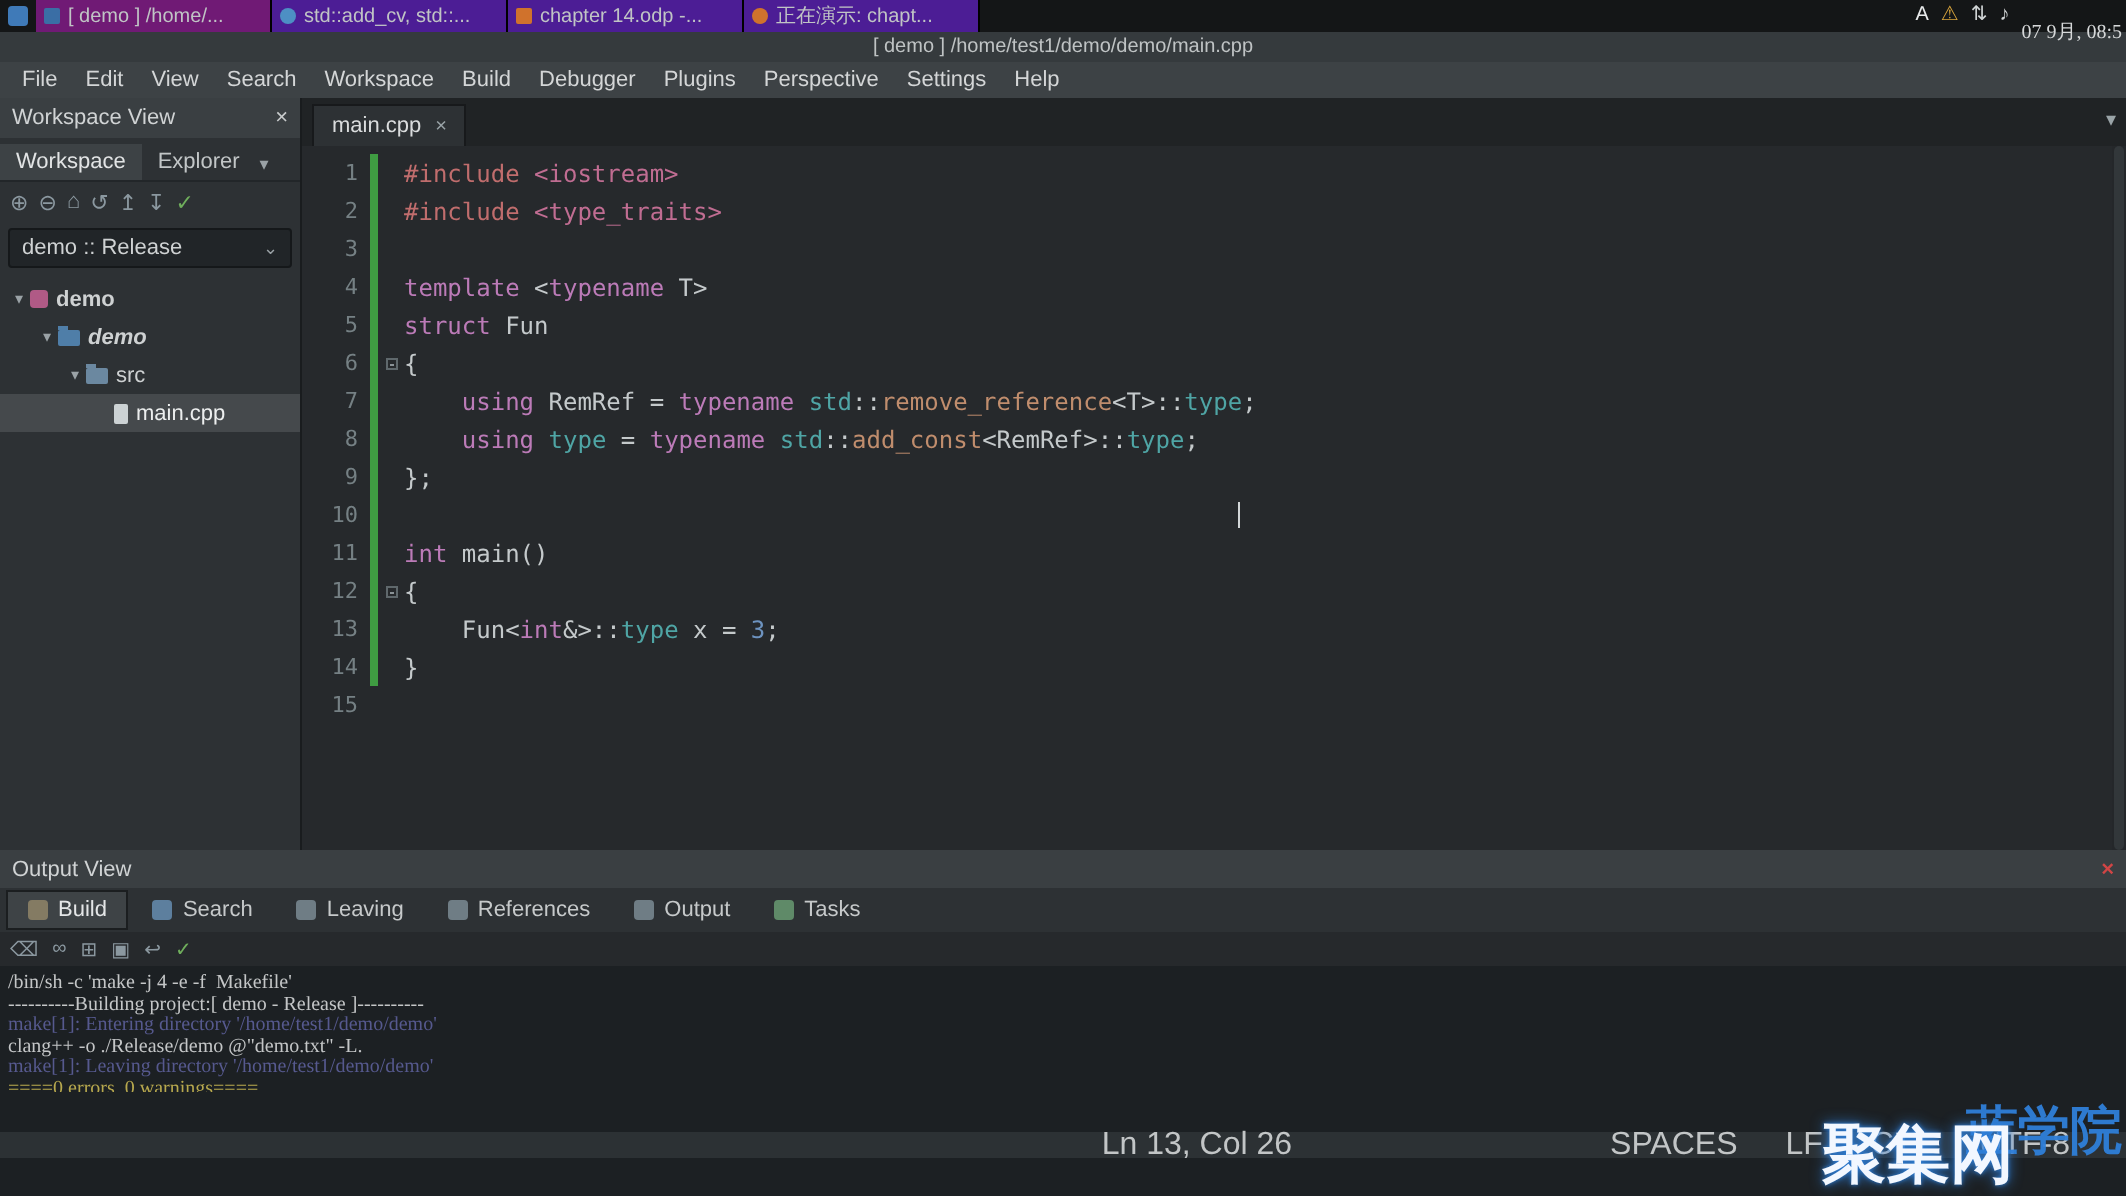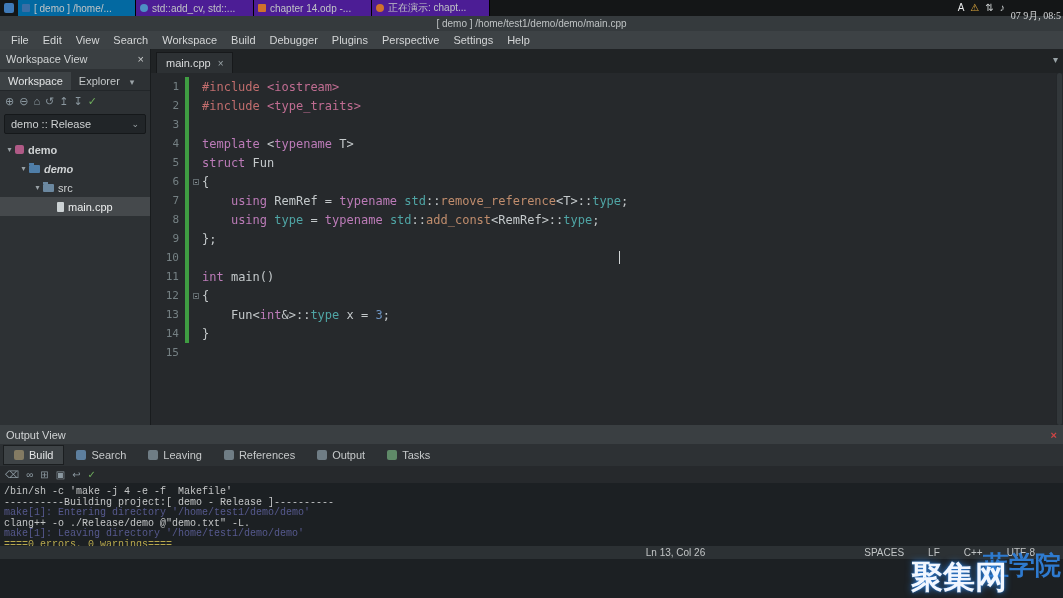--- a/index.html
+++ b/index.html
@@ -5,21 +5,21 @@
   *{margin:0;padding:0;box-sizing:border-box;}
   html,body{width:1063px;height:598px;overflow:hidden;}
   body{font-family:"Liberation Sans",sans-serif;background:#1c2023;color:#c8c8c8;position:relative;}
 
   
   .taskbar{height:16px;background:#141617;display:flex;align-items:stretch;font-size:10px;color:#c0c4c5;}
   .tb-launcher{width:18px;display:flex;align-items:center;justify-content:center;}
   .launch-sq{width:10px;height:10px;background:#3f7ab8;border-radius:2px;display:inline-block;}
   .tb-windows{display:flex;}
   .tb-win{width:118px;display:flex;align-items:center;gap:4px;padding:0 4px;border-right:1px solid #000;background:#4c1d95;overflow:hidden;white-space:nowrap;cursor:default;}
-  .tb-win.active{background:#0369a1;}
+  .tb-win.active{background:#701a75;}
   .tb-ic{width:8px;height:8px;border-radius:1px;flex:0 0 auto;}
   .ic-codelite{background:#3a6ea5;}
   .ic-browser{background:#4d8fc4;border-radius:50%;}
   .ic-impress{background:#d0722c;}
   .ic-presentation{background:#d0722c;border-radius:50%;}
   .tb-label{overflow:hidden;text-overflow:clip;}
   .tb-tray{margin-left:auto;display:flex;align-items:center;gap:6px;padding:0 4px;}
   .tray-ic{font-size:10px;line-height:1;}
   .tb-clock{display:flex;align-items:center;padding:16px 2px;white-space:nowrap;color:#d6d8d9;font-family:Liberation Serif, serif;}
 
@@ -86,28 +86,28 @@
 
   
   .output{height:121px;display:flex;flex-direction:column;background:#1f2326;}
   .ov-header{height:19px;background:#3a3f42;display:flex;align-items:center;font-size:11px;padding:0 6px;color:#d0d3d4;flex:0 0 auto;}
   .ov-close{margin-left:auto;color:#d04545;font-weight:bold;font-size:11px;cursor:default;}
   .ov-tabs{height:22px;background:#2d3134;display:flex;align-items:center;font-size:11px;color:#c6c9ca;padding-left:3px;gap:2px;flex:0 0 auto;}
   .ov-tab{display:flex;align-items:center;gap:5px;padding:0 10px;height:20px;cursor:default;}
   .ov-tab.active{background:#3e4346;border:1px solid #1b1e20;color:#e4e6e7;}
   .ov-chip{width:10px;height:10px;border-radius:2px;flex:0 0 auto;}
   .ov-toolbar{height:17px;display:flex;align-items:center;gap:7px;padding:0 5px;color:#8b98a0;font-size:10px;background:#26292c;flex:0 0 auto;}
-  .ov-log{flex:1;font-family:Liberation Mono, monospace;font-size:10px;line-height:10.5px;padding:4px 4px;background:#1c2023;overflow:hidden;}
+  .ov-log{flex:1;font-family:Liberation Serif, serif;font-size:10px;line-height:10.5px;padding:4px 4px;background:#1c2023;overflow:hidden;}
   .log-line{white-space:pre;}
   .log-plain{color:#c4c6c7;}
   .log-dim{color:#56598e;}
   .log-summary{color:#b7a84e;}
 
   
-  .statusbar{height:13px;background:#2c3134;display:flex;align-items:center;font-size:10px;color:#c2c5c6;padding-right:28px;}
+  .statusbar{height:13px;background:#2c3134;display:flex;align-items:center;font-size:16px;color:#c2c5c6;padding-right:28px;margin-top:20px;}
   .grow{flex:1;}
   .sb-pos{margin-right:135px;}
   .sb-item{margin-left:24px;}
 
   
   .watermark{position:absolute;right:0;bottom:2px;width:210px;height:48px;pointer-events:none;z-index:50;}
   .wm-secondary{position:absolute;right:2px;top:0;font-size:26px;font-weight:bold;color:#2f7fd9;opacity:.95;}
   .wm-primary{position:absolute;right:56px;top:8px;font-size:32px;font-weight:bold;color:#f2f7ff;text-shadow:0 0 7px rgba(47,127,217,.95),0 0 2px rgba(47,127,217,.95);}
 </style>
 </head>

